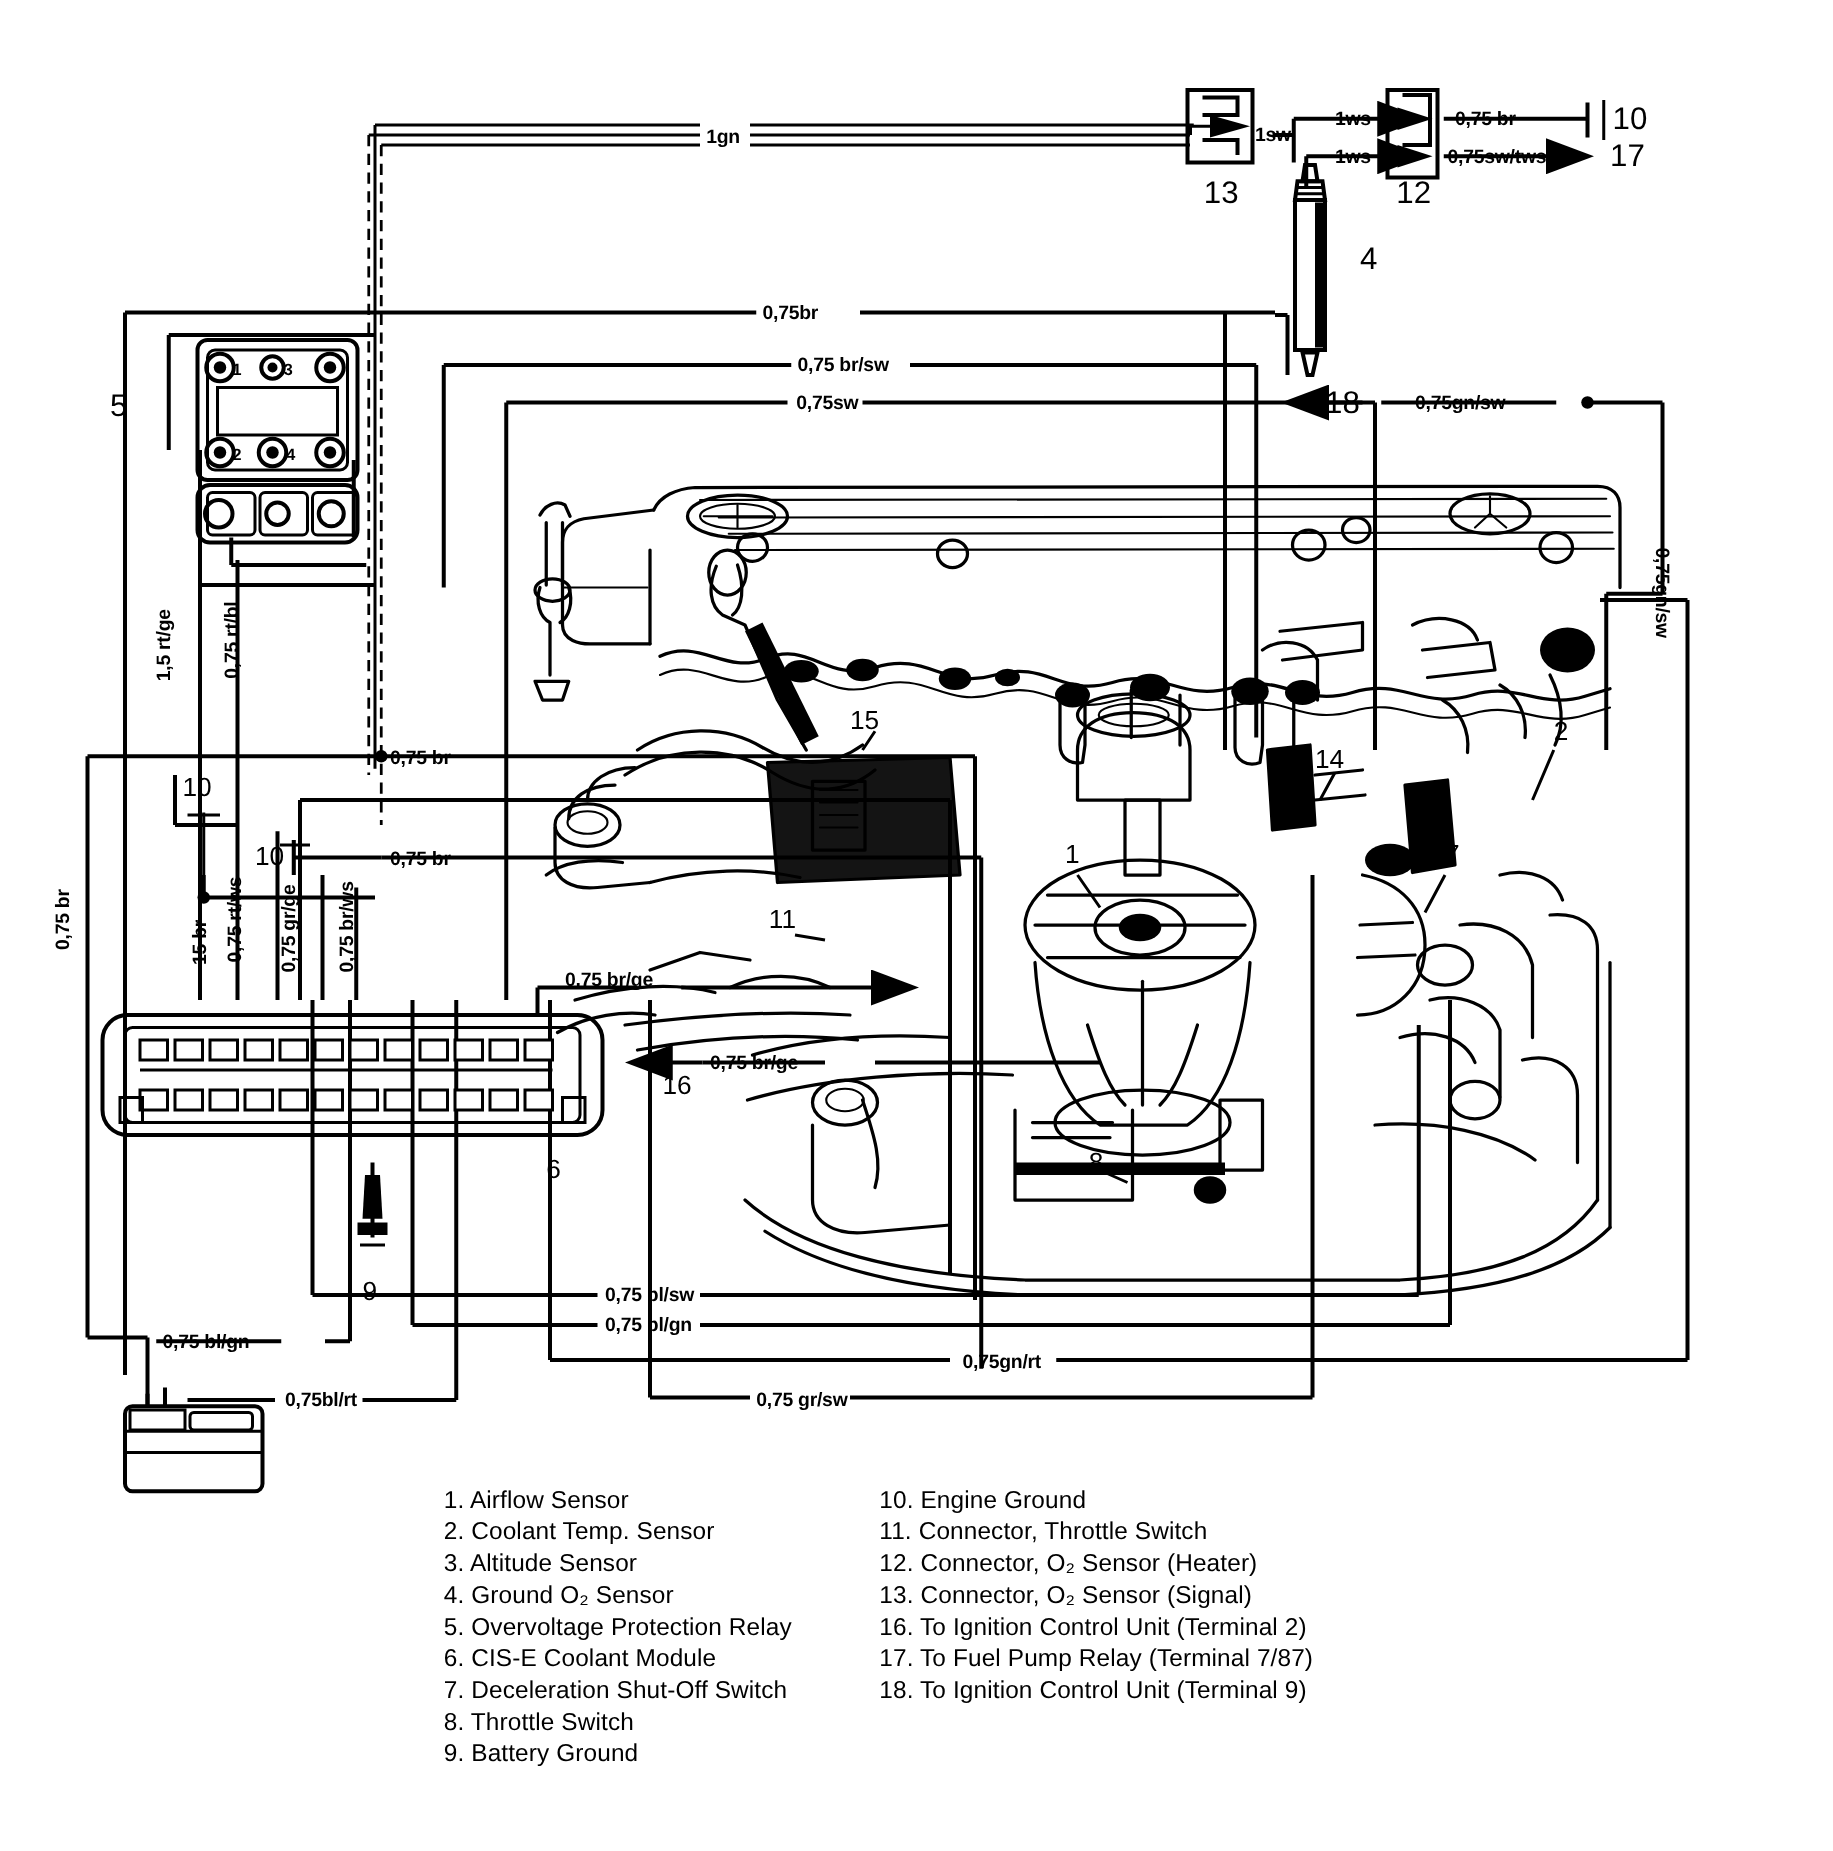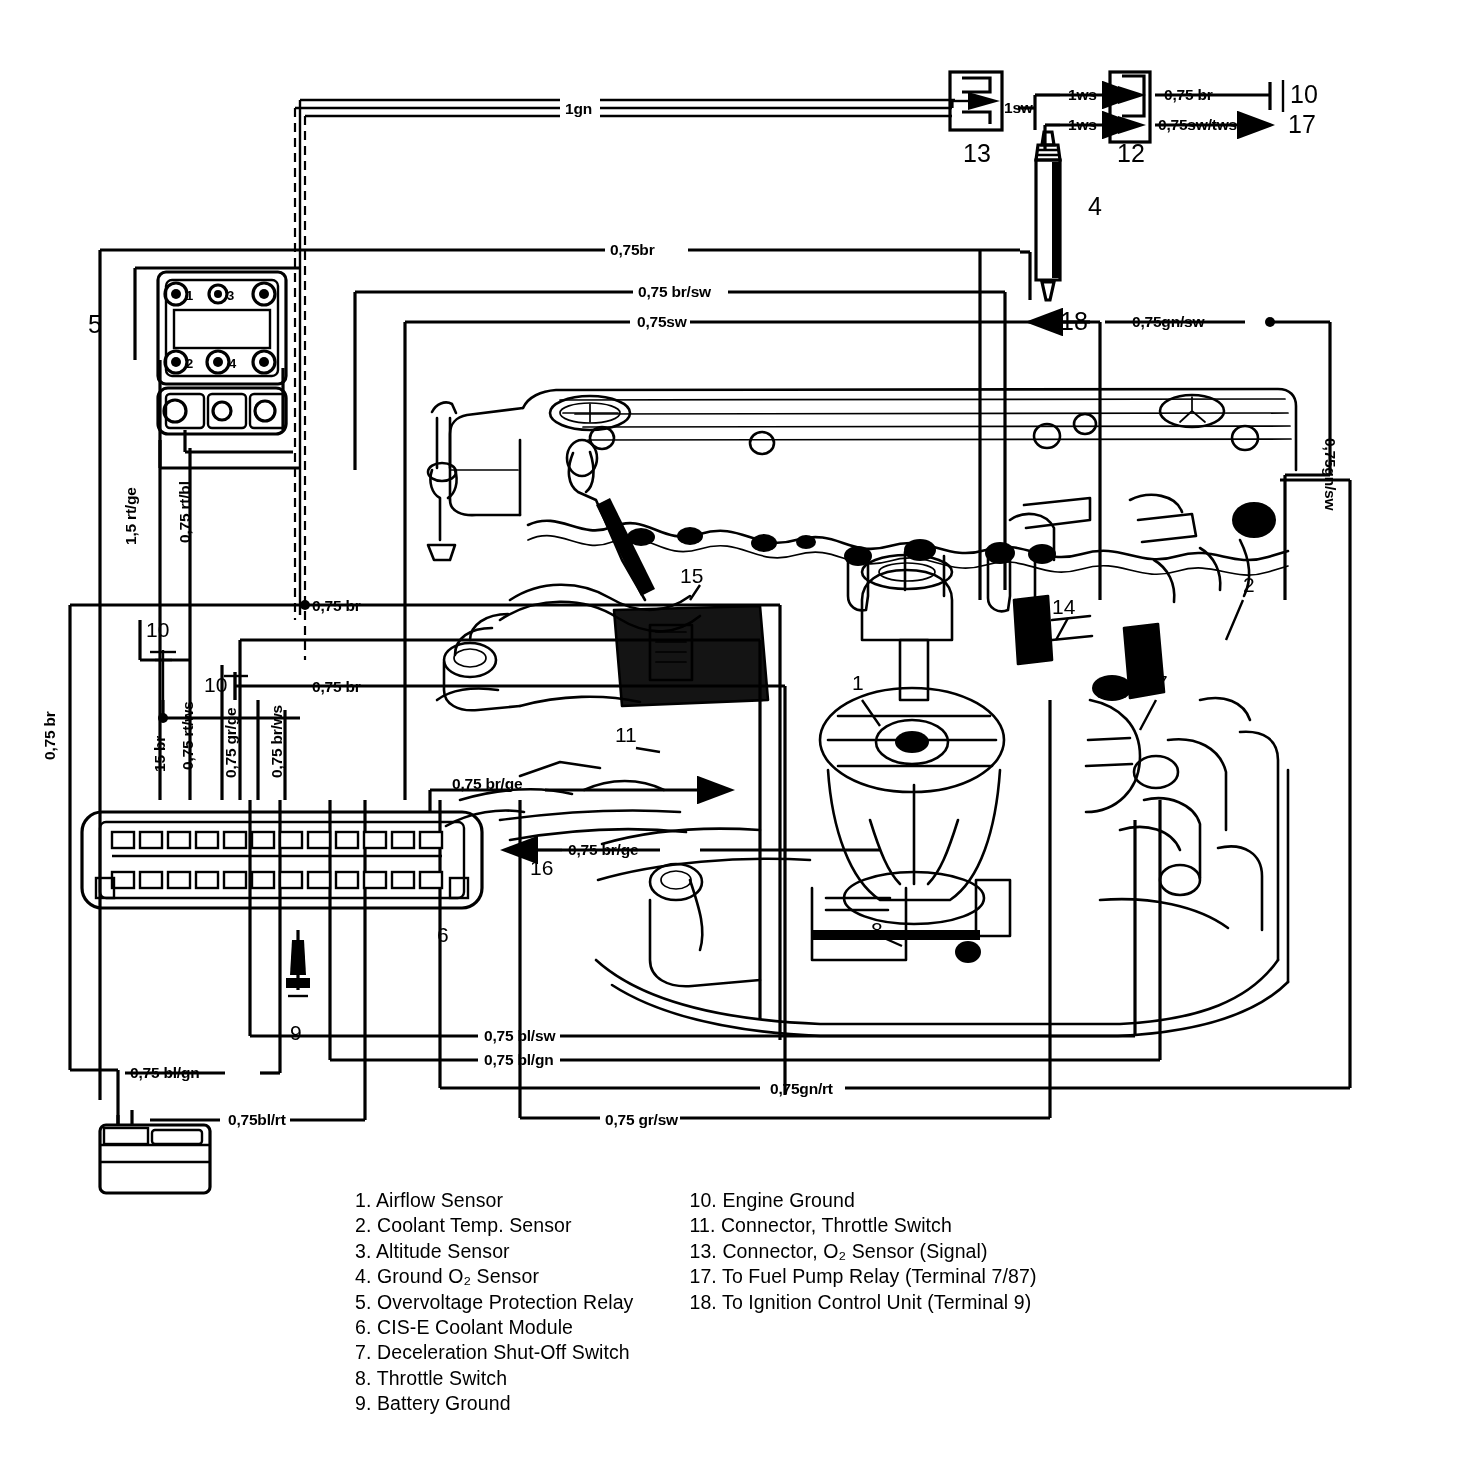--- a/index.html
+++ b/index.html
@@ -2,21 +2,21 @@
 <html><head>
 <meta charset="utf-8">
 <style>
   html,body{margin:0;padding:0;background:#ffffff;}
   body{font-family:"Liberation Sans",sans-serif;color:#000;}
   #page{position:relative;width:1466px;height:1481px;background:#fff;overflow:hidden;}
   #diagram{position:absolute;left:0;top:0;width:1466px;height:1481px;}
   .legend{position:absolute;left:355px;top:1188px;width:850px;display:flex;gap:40px;}
   .legend-col{display:flex;flex-direction:column;}
   .legend-item{font-size:19.5px;line-height:25.4px;letter-spacing:.1px;white-space:nowrap;font-weight:500;}
-  .lc-right{margin-left:16px;}
+  .lc-right{margin-left:30px;}
 </style>
 </head>
 <body>
 
 <div id="page">
 
   <svg id="diagram" viewBox="0 0 1466 1481">
     <defs>
       <marker id="arrL" markerWidth="12" markerHeight="9" refX="11" refY="4.5" orient="auto">
         <path d="M12,0 L0,4.5 L12,9 Z" fill="#000"></path>
@@ -494,19 +494,21 @@
       <div class="legend-item"><span>4.</span> <span>Ground O₂ Sensor</span></div>
       <div class="legend-item"><span>5.</span> <span>Overvoltage Protection Relay</span></div>
       <div class="legend-item"><span>6.</span> <span>CIS-E Coolant Module</span></div>
       <div class="legend-item"><span>7.</span> <span>Deceleration Shut-Off Switch</span></div>
       <div class="legend-item"><span>8.</span> <span>Throttle Switch</span></div>
       <div class="legend-item"><span>9.</span> <span>Battery Ground</span></div>
     </div>
     <div class="legend-col lc-right">
       <div class="legend-item"><span>10.</span> <span>Engine Ground</span></div>
       <div class="legend-item"><span>11.</span> <span>Connector, Throttle Switch</span></div>
+      <div class="legend-item"><span>12.</span> <span>Connector, O₂ Sensor (Heater)</span></div>
       <div class="legend-item"><span>13.</span> <span>Connector, O₂ Sensor (Signal)</span></div>
+      <div class="legend-item"><span>16.</span> <span>To Ignition Control Unit (Terminal 2)</span></div>
       <div class="legend-item"><span>17.</span> <span>To Fuel Pump Relay (Terminal 7/87)</span></div>
       <div class="legend-item"><span>18.</span> <span>To Ignition Control Unit (Terminal 9)</span></div>
     </div>
   </div>
 
 </div>
 
 </body></html>

